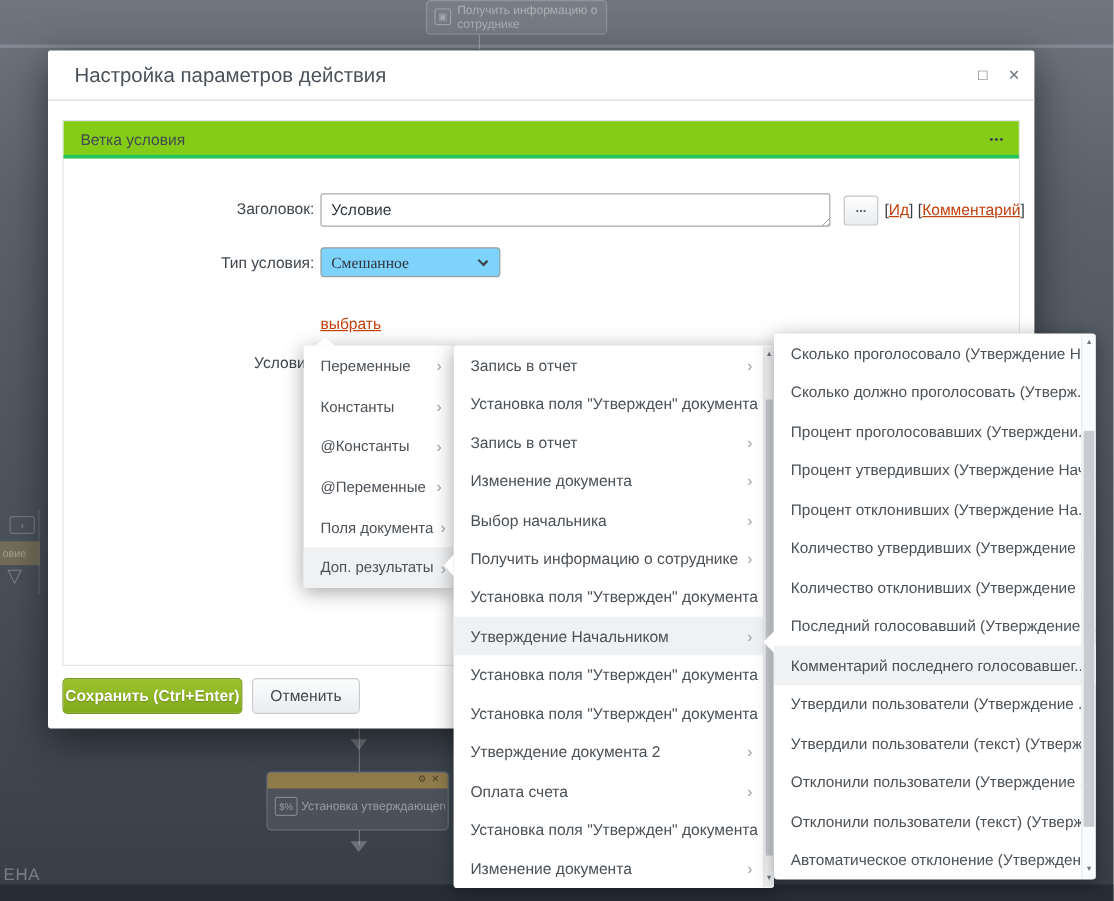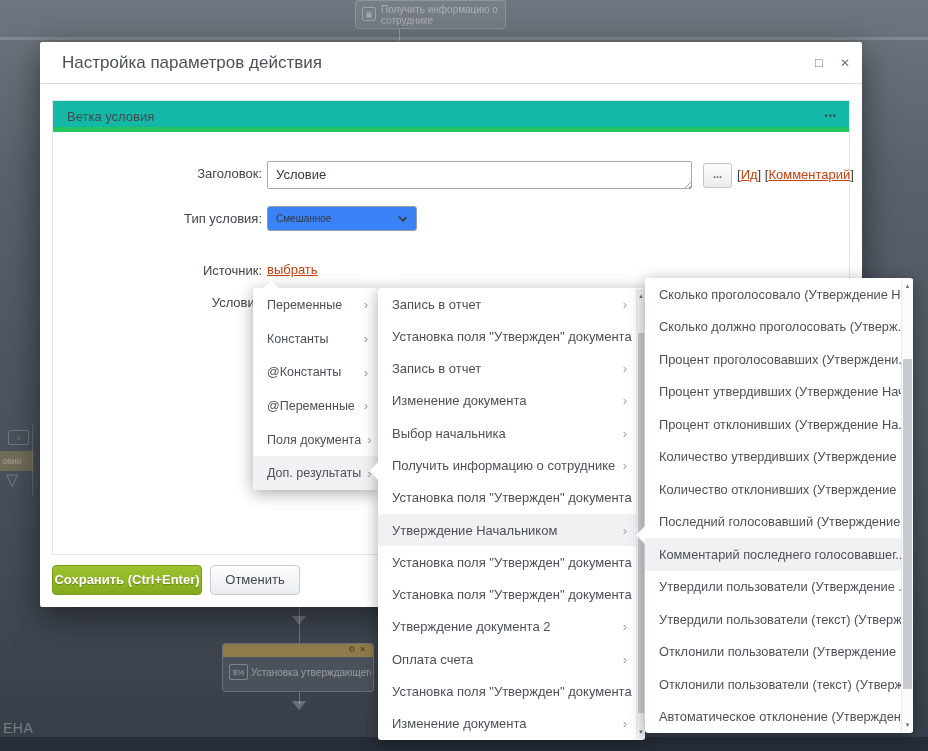--- a/index.html
+++ b/index.html
@@ -36,36 +36,36 @@
 
   
   .dialog { position:absolute; left:40px; top:42px; width:822px; height:565px; background:#fff; border-radius:2px;
             box-shadow:0 10px 34px rgba(0,0,0,.5); z-index:10; }
   .titlebar { position:absolute; left:0; top:0; right:0; height:42px; border-bottom:1px solid #d9dce0;padding-left:13px; }
   .title { position:absolute; left:22px; top:0; line-height:42px; font-size:17px; color:#4b5158; }
   .winctl { position:absolute; top:0; height:42px; line-height:42px; color:#70767d; text-align:center; width:22px; cursor:default; }
   .winctl.max { right:32px; font-size:13px; }
   .winctl.close { right:6px; font-size:12px; }
   .panel { position:absolute; left:12px; top:58px; width:798px; height:455px; border:1px solid #e2e5e9; background:#fff; }
-  .panel-head { position:absolute; left:0; top:0; right:0; height:31px; background:#14b8a6; border-bottom:5px solid #22c55e; }
+  .panel-head { position:absolute; left:0; top:0; right:0; height:31px; background:#84cc16; border-bottom:3px solid #22c55e; }
   .panel-title { position:absolute; left:14px; top:0; line-height:31px; font-size:13px; color:#434a51; }
   .panel-dots { position:absolute; right:12px; top:0; line-height:31px; font-size:9px; font-weight:bold; letter-spacing:1px; color:#3f464d; cursor:pointer; }
 
   .flabel { position:absolute; left:0; width:222px; text-align:right; font-size:13px; color:#3e454c; }
   .ftextarea { position:absolute; left:227px; top:119px; width:425px; height:28px; border:1px solid #a6abb0; border-radius:2px;
                font-family:"Liberation Sans",sans-serif; font-size:13px; color:#31373d; padding:5px 8px; resize:none; overflow:hidden; }
   .ta-grip { position:absolute; left:643px; top:138px; width:9px; height:9px;
              background:repeating-linear-gradient(-45deg,transparent 0 2px,#9b9fa4 2px 3px);
              clip-path:polygon(100% 0,100% 100%,0 100%); pointer-events:none; }
   .ellipsis-btn { position:absolute; left:663px; top:121px; width:29px; height:25px; background:linear-gradient(#fefefe,#e9ebed);
                   border:1px solid #c2c6ca; border-radius:3px; font-size:11px; font-weight:bold; color:#5c6268; line-height:20px; text-align:center; cursor:pointer; }
   .links-row { position:absolute; left:697px; top:125px; font-size:13px; color:#3a4046; white-space:nowrap; }
   a.blue { color:#c2410c; text-decoration:underline; cursor:pointer; }
   .fselect { position:absolute; left:227px; top:164px; width:150px; height:25px; border:1px solid #999ea3; border-radius:3px;
-             font-size:10px; color:#31373d; line-height:23px; padding-left:8px; background:#3b82f6; cursor:pointer; }
+             font-size:13px; color:#31373d; line-height:23px; padding-left:8px; background:#7dd3fc; cursor:pointer;font-family:Liberation Serif, serif; }
   .fselect .chev { position:absolute; right:10px; top:7px; width:7px; height:7px; border-right:2px solid #3c4248;
                    border-bottom:2px solid #3c4248; transform:rotate(45deg) scale(1,.8); }
   .source-link { position:absolute; left:227px; top:220px; font-size:13px; }
   .btn { position:absolute; top:523px; height:30px; border-radius:4px; font-size:13px; text-align:center; line-height:28px; cursor:pointer; }
   .btn-save { left:12px; width:150px; background:linear-gradient(#9cc32d,#82aa1c); border:1px solid #79991a; color:#fff;
               font-weight:bold; text-shadow:0 1px 1px rgba(0,0,0,.25); }
   .btn-cancel { left:170px; width:90px; background:linear-gradient(#fcfdfd,#e9ecef); border:1px solid #c8cbcf; color:#40474e; }
   .dlg-grip { position:absolute; right:2px; bottom:2px; width:10px; height:10px;
               background:repeating-linear-gradient(-45deg,transparent 0 2px,#aeb2b6 2px 3px);
               clip-path:polygon(100% 0,100% 100%,0 100%); }
@@ -151,21 +151,20 @@
     <span>[</span><a class="blue">Ид</a><span>]</span>
     <span>[</span><a class="blue">Комментарий</a><span>]</span>
   </div>
 
   <div class="flabel" style="top:169px;">Тип условия:</div>
   <div class="fselect">
     <span>Смешанное</span>
     <span class="chev"></span>
   </div>
 
-  <div class="flabel" style="top:221px;">Источник:</div>
   <a class="blue source-link">выбрать</a>
 
   <div class="flabel" style="top:253px;">Условие</div>
 
   <div class="btn btn-save">Сохранить (Ctrl+Enter)</div>
   <div class="btn btn-cancel">Отменить</div>
   <div class="dlg-grip"></div>
 </div>
 
 <div class="menu menu1" id="menu1">

